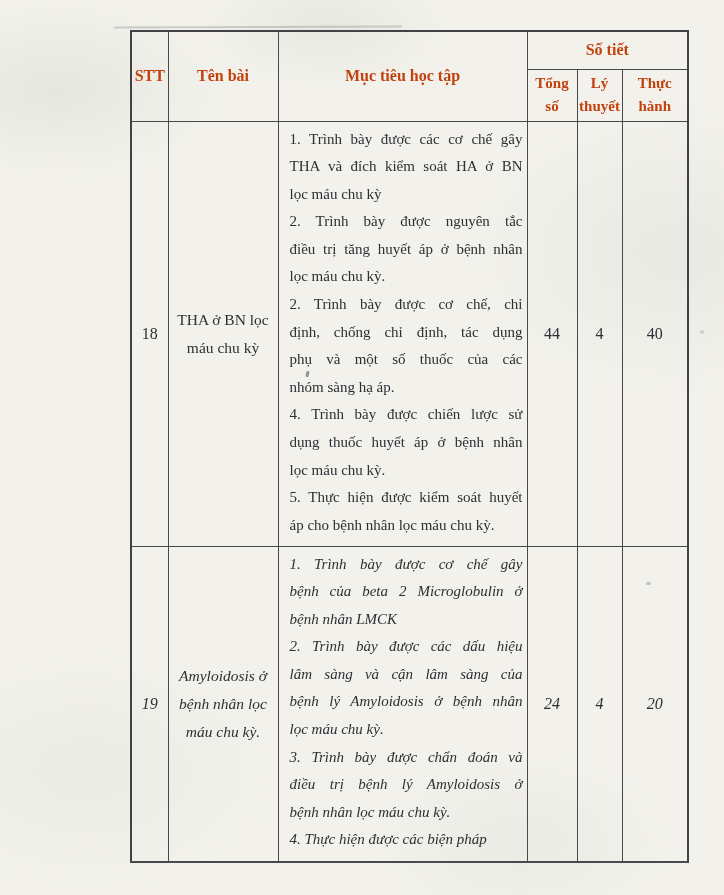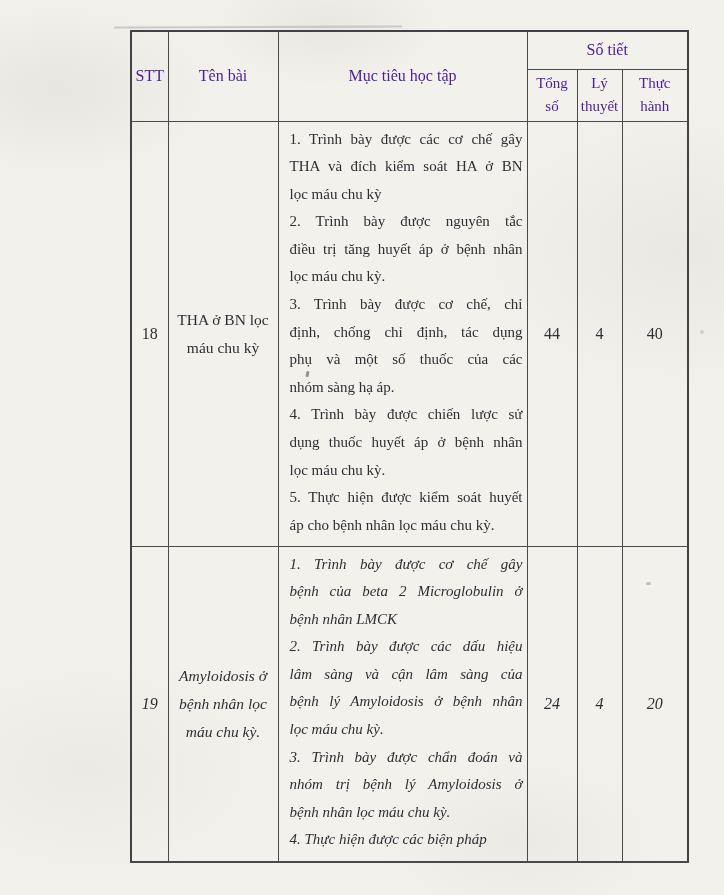--- a/index.html
+++ b/index.html
@@ -37,26 +37,26 @@
   }
   .doc-table th, .doc-table td {
     border: 1.6px solid #48484d;
     padding: 0;
     box-sizing: border-box;
   }
   .doc-table { border: 2px solid #414146; }
   tbody tr:last-child td { border-bottom-width: 2.4px; font-style: italic; }
 
   th {
-    font-weight: normal;
+    font-weight: bold;
     font-size: 16px;
     text-align: center;
     vertical-align: middle;
     white-space: nowrap;
-    color: #4c1d95;
+    color: #c2410c;
   }
   tr.h1 { height: 38px; }
   tr.h2 { height: 52px; }
   tr.h2 th { font-size: 15px; line-height: 23px; }
 
   tr.row-18 { height: 425px; }
   tr.row-19 { height: 316px; }
 
   td.c-stt {
     text-align: center; vertical-align: middle;
@@ -127,21 +127,21 @@
           <div>THA ở BN lọc</div>
           <div>máu chu kỳ</div>
         </td>
       <td class="c-obj">
           <div class="obj-line stretch">1. Trình bày được các cơ chế gây</div>
           <div class="obj-line stretch">THA và đích kiểm soát HA ở BN</div>
           <div class="obj-line">lọc máu chu kỳ</div>
           <div class="obj-line stretch">2. Trình bày được nguyên tắc</div>
           <div class="obj-line stretch">điều trị tăng huyết áp ở bệnh nhân</div>
           <div class="obj-line">lọc máu chu kỳ.</div>
-          <div class="obj-line stretch">3. Trình bày được cơ chế, chỉ</div>
+          <div class="obj-line stretch">2. Trình bày được cơ chế, chỉ</div>
           <div class="obj-line stretch">định, chống chỉ định, tác dụng</div>
           <div class="obj-line stretch">phụ và một số thuốc của các</div>
           <div class="obj-line">nhóm sàng hạ áp.</div>
           <div class="obj-line stretch">4. Trình bày được chiến lược sử</div>
           <div class="obj-line stretch">dụng thuốc huyết áp ở bệnh nhân</div>
           <div class="obj-line">lọc máu chu kỳ.</div>
           <div class="obj-line stretch">5. Thực hiện được kiểm soát huyết</div>
           <div class="obj-line">áp cho bệnh nhân lọc máu chu kỳ.</div>
         </td>
       <td class="c-num">44</td>
@@ -157,21 +157,21 @@
         </td>
       <td class="c-obj">
           <div class="obj-line stretch">1. Trình bày được cơ chế gây</div>
           <div class="obj-line stretch">bệnh của beta 2 Microglobulin ở</div>
           <div class="obj-line">bệnh nhân LMCK</div>
           <div class="obj-line stretch">2. Trình bày được các dấu hiệu</div>
           <div class="obj-line stretch">lâm sàng và cận lâm sàng của</div>
           <div class="obj-line stretch">bệnh lý Amyloidosis ở bệnh nhân</div>
           <div class="obj-line">lọc máu chu kỳ.</div>
           <div class="obj-line stretch">3. Trình bày được chẩn đoán và</div>
-          <div class="obj-line stretch">nhóm trị bệnh lý Amyloidosis ở</div>
+          <div class="obj-line stretch">điều trị bệnh lý Amyloidosis ở</div>
           <div class="obj-line">bệnh nhân lọc máu chu kỳ.</div>
           <div class="obj-line">4. Thực hiện được các biện pháp</div>
         </td>
       <td class="c-num">24</td>
       <td class="c-num">4</td>
       <td class="c-num">20</td>
     </tr>
   </tbody>
 </table>
 

